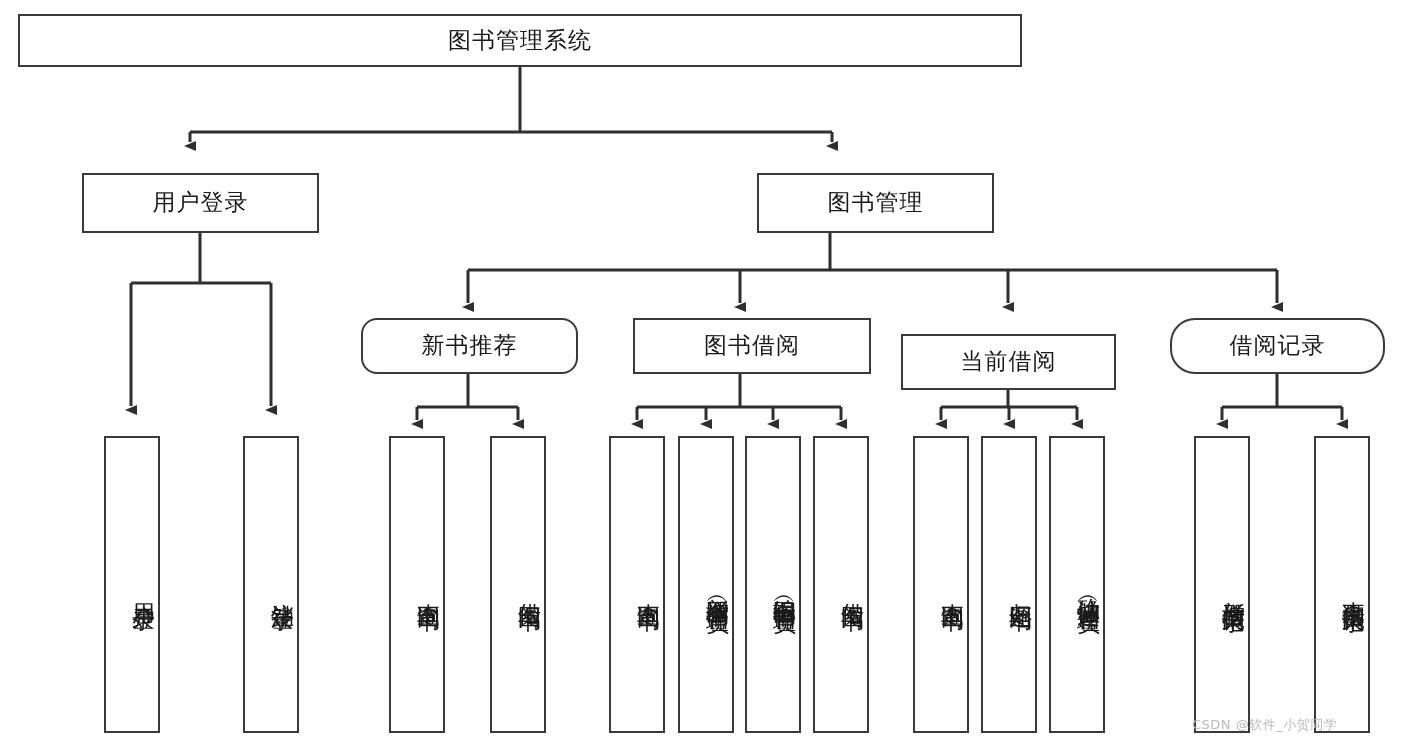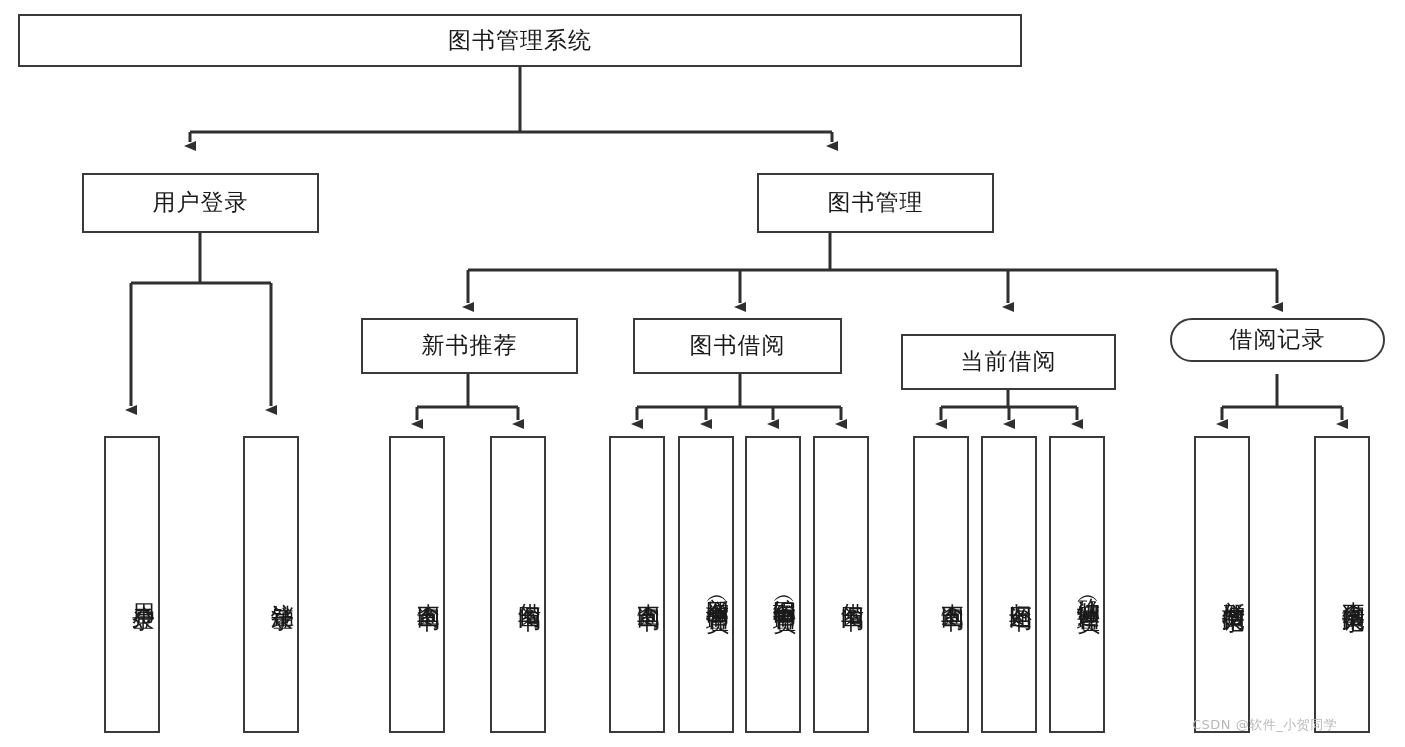--- a/index.html
+++ b/index.html
@@ -125,30 +125,30 @@
     <span class="node-label">图书管理系统</span>
   </div>
 
   <div class="node horizontal" style="left:82px; top:173px; width:237px; height:60px;">
     <span class="node-label">用户登录</span>
   </div>
   <div class="node horizontal" style="left:712px; top:173px; width:237px; height:60px;margin-left:45px;">
     <span class="node-label">图书管理</span>
   </div>
 
-  <div class="node horizontal" style="left:361px; top:318px; width:217px; height:56px;">
+  <div class="node horizontal" style="left:361px; top:318px; width:217px; height:56px;border-radius:16px;">
     <span class="node-label">新书推荐</span>
   </div>
-  <div class="node horizontal" style="left:633px; top:318px; width:209px; height:56px;">
+  <div class="node horizontal" style="left:633px; top:318px; width:238px; height:56px;">
     <span class="node-label">图书借阅</span>
   </div>
   <div class="node horizontal" style="left:901px; top:334px; width:215px; height:56px;">
     <span class="node-label">当前借阅</span>
   </div>
-  <div class="node horizontal" style="left:1170px; top:318px; width:215px; height:44px;border-radius:25px;">
+  <div class="node horizontal" style="left:1170px; top:318px; width:215px; height:56px;border-radius:25px;">
     <span class="node-label">借阅记录</span>
   </div>
 
   <div class="node vertical" style="left:104px; top:436px; width:56px; height:297px;">
     <span class="node-label">用户登录</span>
   </div>
   <div class="node vertical" style="left:243px; top:436px; width:56px; height:297px;">
     <span class="node-label">注销登录</span>
   </div>
 

